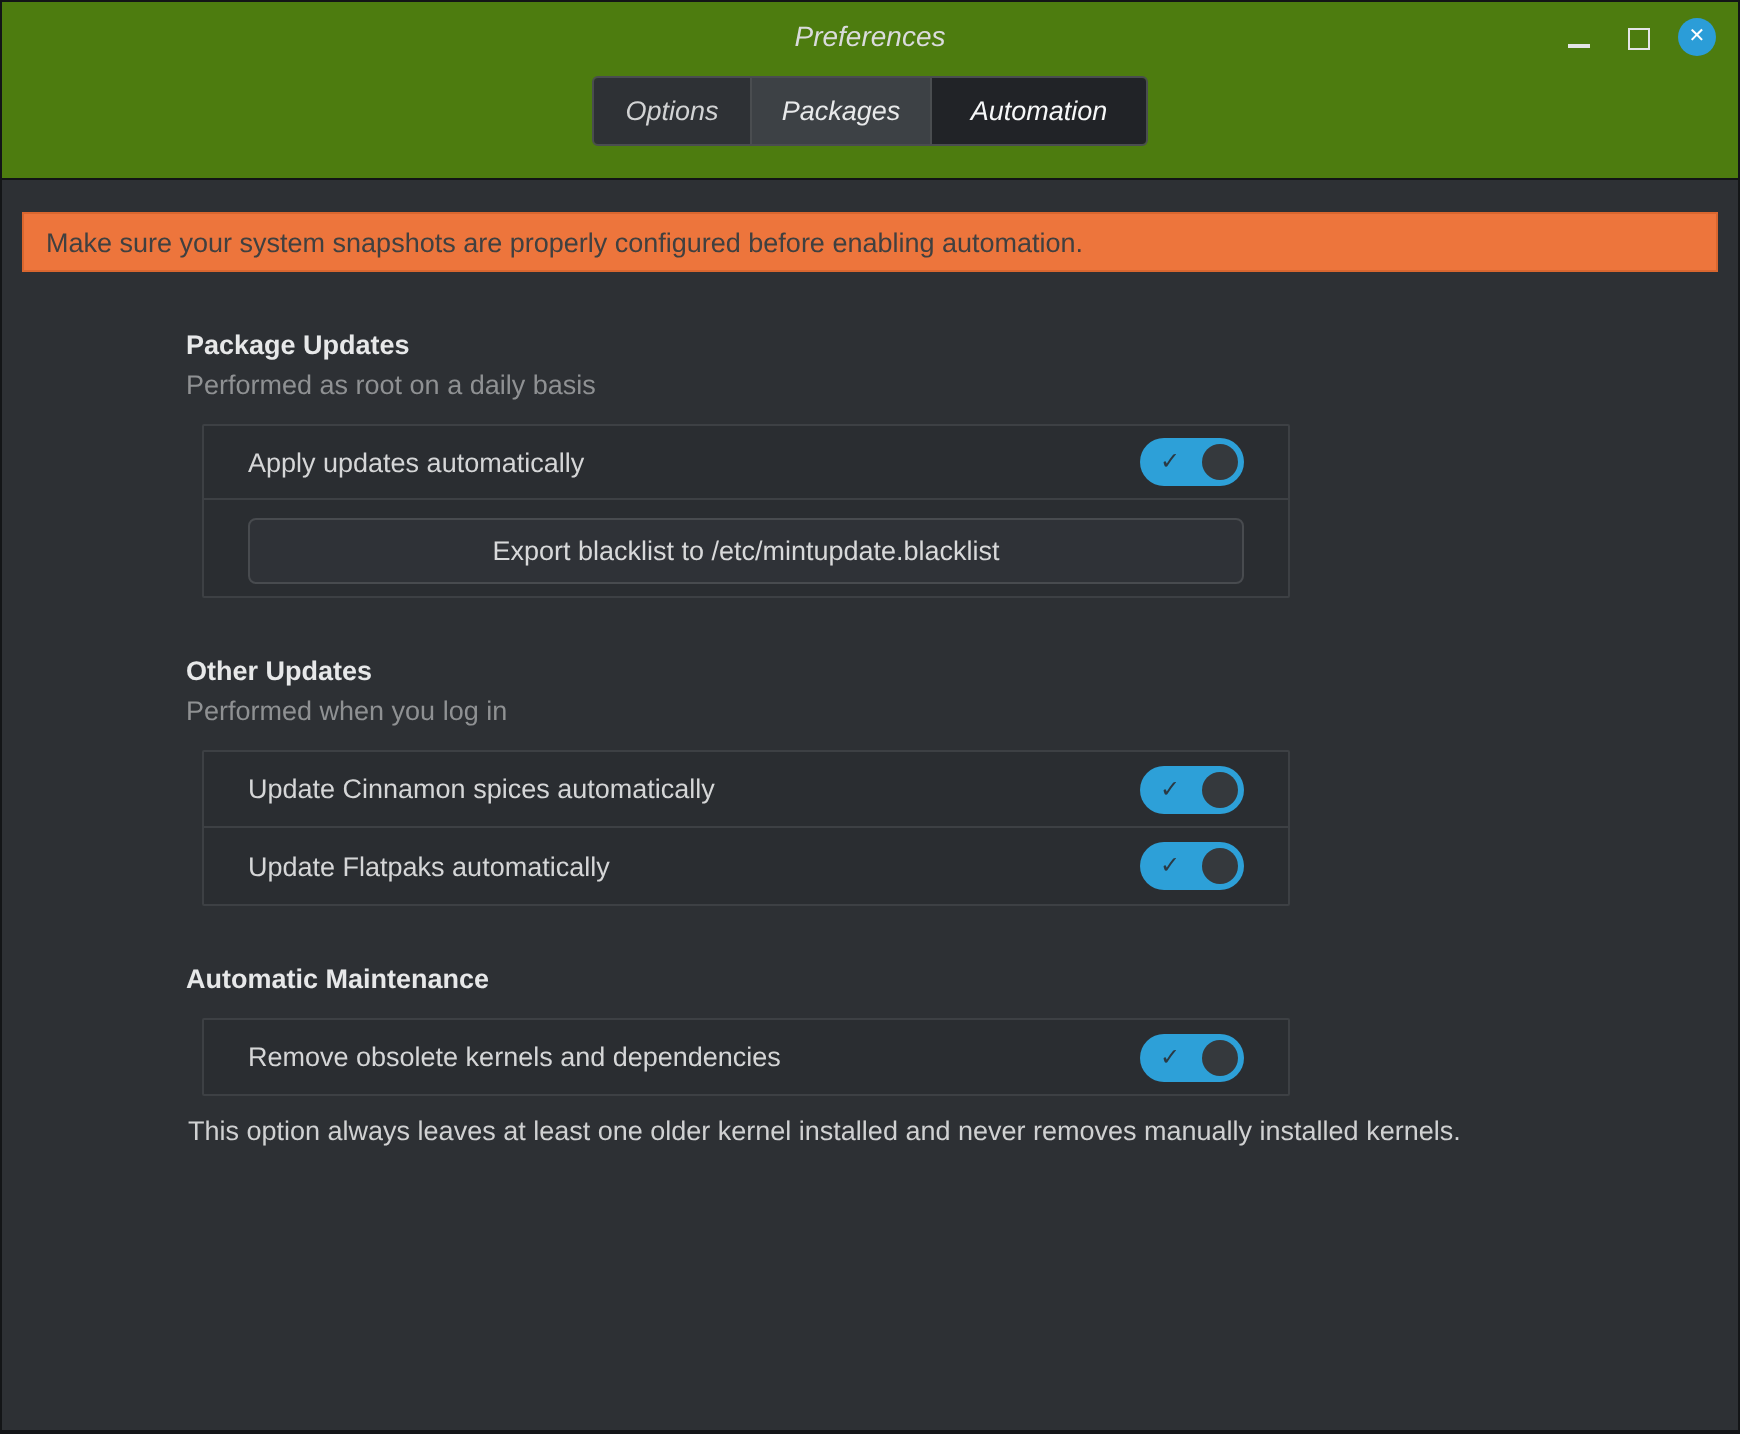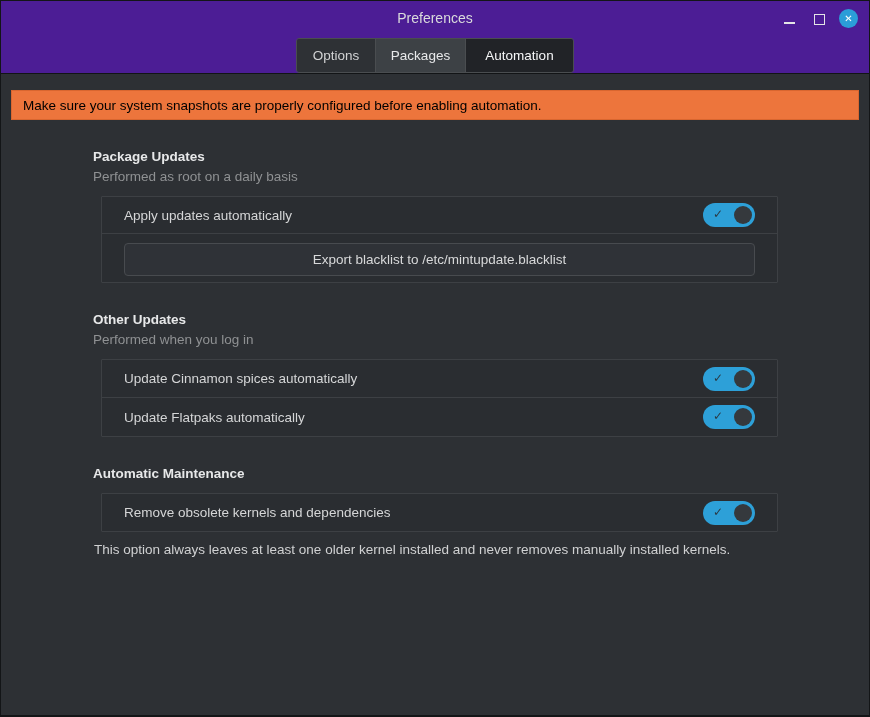--- a/index.html
+++ b/index.html
@@ -14,24 +14,25 @@
   .window {
     width: 870px; height: 717px;
     border: 1px solid #131517;
     border-bottom-width: 2px;
     background: #2d3034;
     position: relative;
   }
 
   
   .headerbar {
-    height: 73px;
-    background: #4c1d95;
+    height: 89px;
+    background: #4d7c0f;
     border-bottom: 1px solid #121416;
     position: relative;
+    font-style: italic;
   }
   .win-title {
     position: absolute; top: 9px; left: 0; right: 0;
     text-align: center;
     font-size: 14px; color: #dadbdc;
   }
   .win-controls {
     position: absolute; top: 7px; right: 11px;
     display: flex; align-items: center; gap: 10px;
   }
@@ -72,37 +73,37 @@
   .tab-automation{ background: #212327; color: #f6f7f8; width: 107px; }
 
   
   .banner {
     margin: 16px 10px 0 10px;
     height: 30px;
     background: #ed753c;
     border: 1px solid #d9662f;
     display: flex; align-items: center;
     padding-left: 11px;
-    color: #000000;
+    color: #404040;
   }
 
   
   .content { padding: 0 62px 0 92px; }
   .section-title {
     margin-top: 29px;
     font-weight: bold;
     color: #e7e8e9;
   }
   .section-sub {
     margin-top: 5px;
     color: #8f9193;
   }
   .box {
     margin: 12px 0 0 8px;
-    width: 677px;
+    width: 544px;
     background: #2a2d31;
     border: 1px solid #3d4044;
     border-radius: 1px;
   }
   .row {
     height: 37px;
     display: flex; align-items: center;
     padding: 0 22px;
     border-bottom: 1px solid #3d4044;
   }

